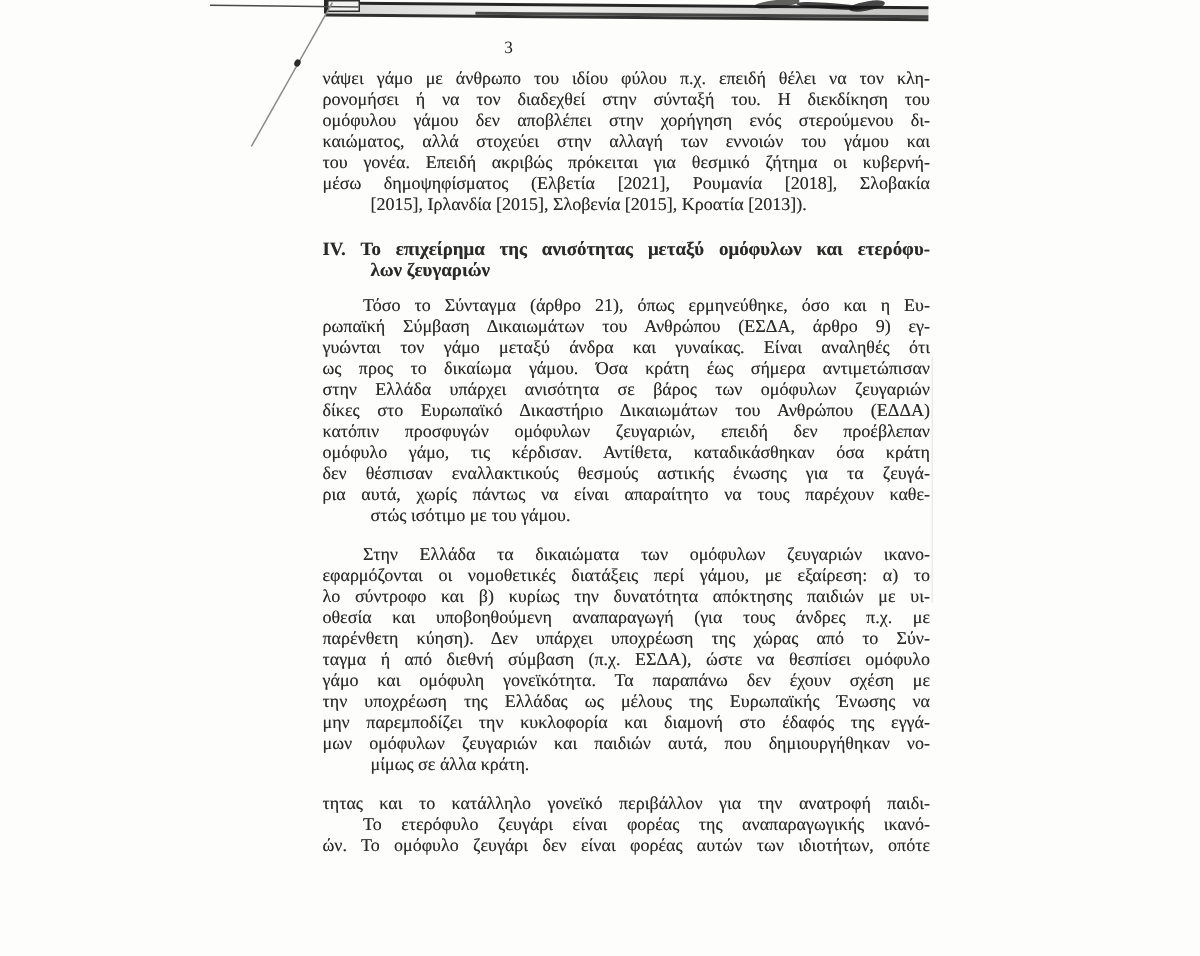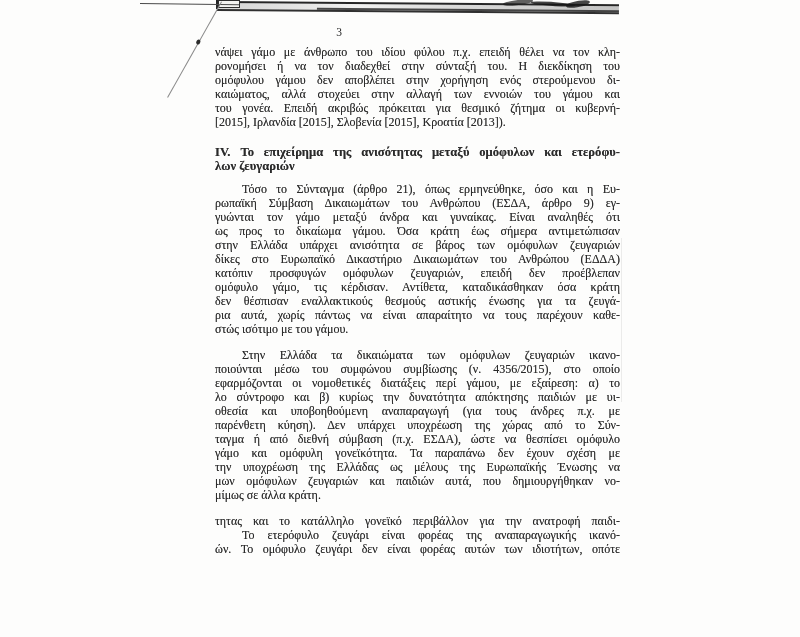--- a/index.html
+++ b/index.html
@@ -57,21 +57,21 @@
     position: absolute; left: 326px; top: 26px; width: 26px;
     text-align: center; font-size: 11.5px; color: #242424;
   }
   .text-block {
     position: absolute; left: 215px; top: 45px; width: 405px;
     font-size: 12px; line-height: 14px;
     text-shadow: 0 0 0.4px rgba(45,45,45,.55);
   }
   .para { margin: 0; }
   .ln { text-align: justify; text-align-last: justify; }
-  .ln.last { text-align-last: left; }
+  .ln.last { text-align-last: left; margin-left: 32px; }
   .ln.ind { padding-left: 27px; }
   .heading { font-weight: bold; font-size: 12.6px; margin: 16px 0 9px 0; }
 </style>
 </head>
 <body>
 
 <div>
 
   <div class="top-band">
     <div class="band-darkline"></div>
@@ -89,20 +89,21 @@
 
   <main class="text-block">
 
     <p class="para">
       </p>
       <div class="ln">νάψει γάμο με άνθρωπο του ιδίου φύλου π.χ. επειδή θέλει να τον κλη-</div>
       <div class="ln">ρονομήσει ή να τον διαδεχθεί στην σύνταξή του. Η διεκδίκηση του</div>
       <div class="ln">ομόφυλου γάμου δεν αποβλέπει στην χορήγηση ενός στερούμενου δι-</div>
       <div class="ln">καιώματος, αλλά στοχεύει στην αλλαγή των εννοιών του γάμου και</div>
       <div class="ln">του γονέα. Επειδή ακριβώς πρόκειται για θεσμικό ζήτημα οι κυβερνή-</div>
+      <div class="ln">μέσω δημοψηφίσματος (Ελβετία [2021], Ρουμανία [2018], Σλοβακία</div>
       <div class="ln last">[2015], Ιρλανδία [2015], Σλοβενία [2015], Κροατία [2013]).</div>
     <p></p>
 
     <div class="heading">
       <div class="ln">IV. Το επιχείρημα της ανισότητας μεταξύ ομόφυλων και ετερόφυ-</div>
       <div class="ln last">λων ζευγαριών</div>
     </div>
 
     <p class="para">
       </p>
@@ -115,28 +116,28 @@
       <div class="ln">κατόπιν προσφυγών ομόφυλων ζευγαριών, επειδή δεν προέβλεπαν</div>
       <div class="ln">ομόφυλο γάμο, τις κέρδισαν. Αντίθετα, καταδικάσθηκαν όσα κράτη</div>
       <div class="ln">δεν θέσπισαν εναλλακτικούς θεσμούς αστικής ένωσης για τα ζευγά-</div>
       <div class="ln">ρια αυτά, χωρίς πάντως να είναι απαραίτητο να τους παρέχουν καθε-</div>
       <div class="ln last">στώς ισότιμο με του γάμου.</div>
     <p></p>
 
     <p class="para">
       </p>
       <div class="ln ind">Στην Ελλάδα τα δικαιώματα των ομόφυλων ζευγαριών ικανο-</div>
-      <div class="ln">ποιούνται μέσω του συμφώνου συμβίωσης (ν. 4356/2015), στο οποίο</div>
       <div class="ln">εφαρμόζονται οι νομοθετικές διατάξεις περί γάμου, με εξαίρεση: α) το</div>
       <div class="ln">λο σύντροφο και β) κυρίως την δυνατότητα απόκτησης παιδιών με υι-</div>
       <div class="ln">οθεσία και υποβοηθούμενη αναπαραγωγή (για τους άνδρες π.χ. με</div>
       <div class="ln">παρένθετη κύηση). Δεν υπάρχει υποχρέωση της χώρας από το Σύν-</div>
       <div class="ln">ταγμα ή από διεθνή σύμβαση (π.χ. ΕΣΔΑ), ώστε να θεσπίσει ομόφυλο</div>
       <div class="ln">γάμο και ομόφυλη γονεϊκότητα. Τα παραπάνω δεν έχουν σχέση με</div>
       <div class="ln">την υποχρέωση της Ελλάδας ως μέλους της Ευρωπαϊκής Ένωσης να</div>
+      <div class="ln">μην παρεμποδίζει την κυκλοφορία και διαμονή στο έδαφός της εγγά-</div>
       <div class="ln">μων ομόφυλων ζευγαριών και παιδιών αυτά, που δημιουργήθηκαν νο-</div>
       <div class="ln last">μίμως σε άλλα κράτη.</div>
     <p></p>
 
     <p class="para">
       </p>
       <div class="ln">τητας και το κατάλληλο γονεϊκό περιβάλλον για την ανατροφή παιδι-</div>
       <div class="ln ind">Το ετερόφυλο ζευγάρι είναι φορέας της αναπαραγωγικής ικανό-</div>
       <div class="ln">ών. Το ομόφυλο ζευγάρι δεν είναι φορέας αυτών των ιδιοτήτων, οπότε</div>
     <p></p>

